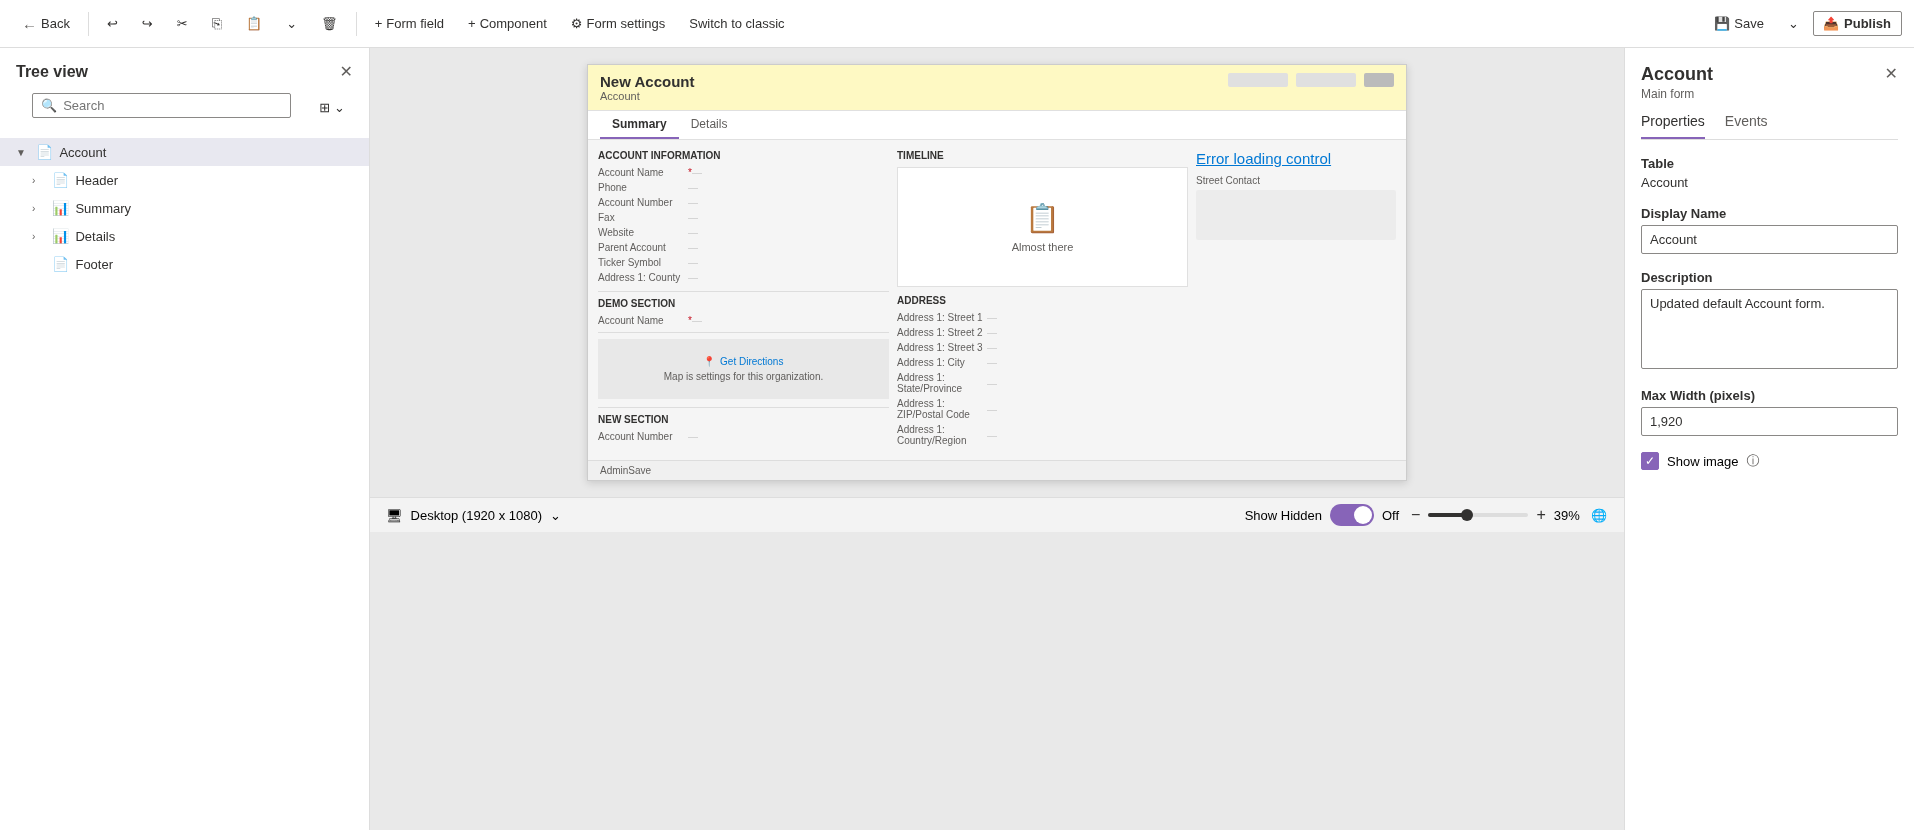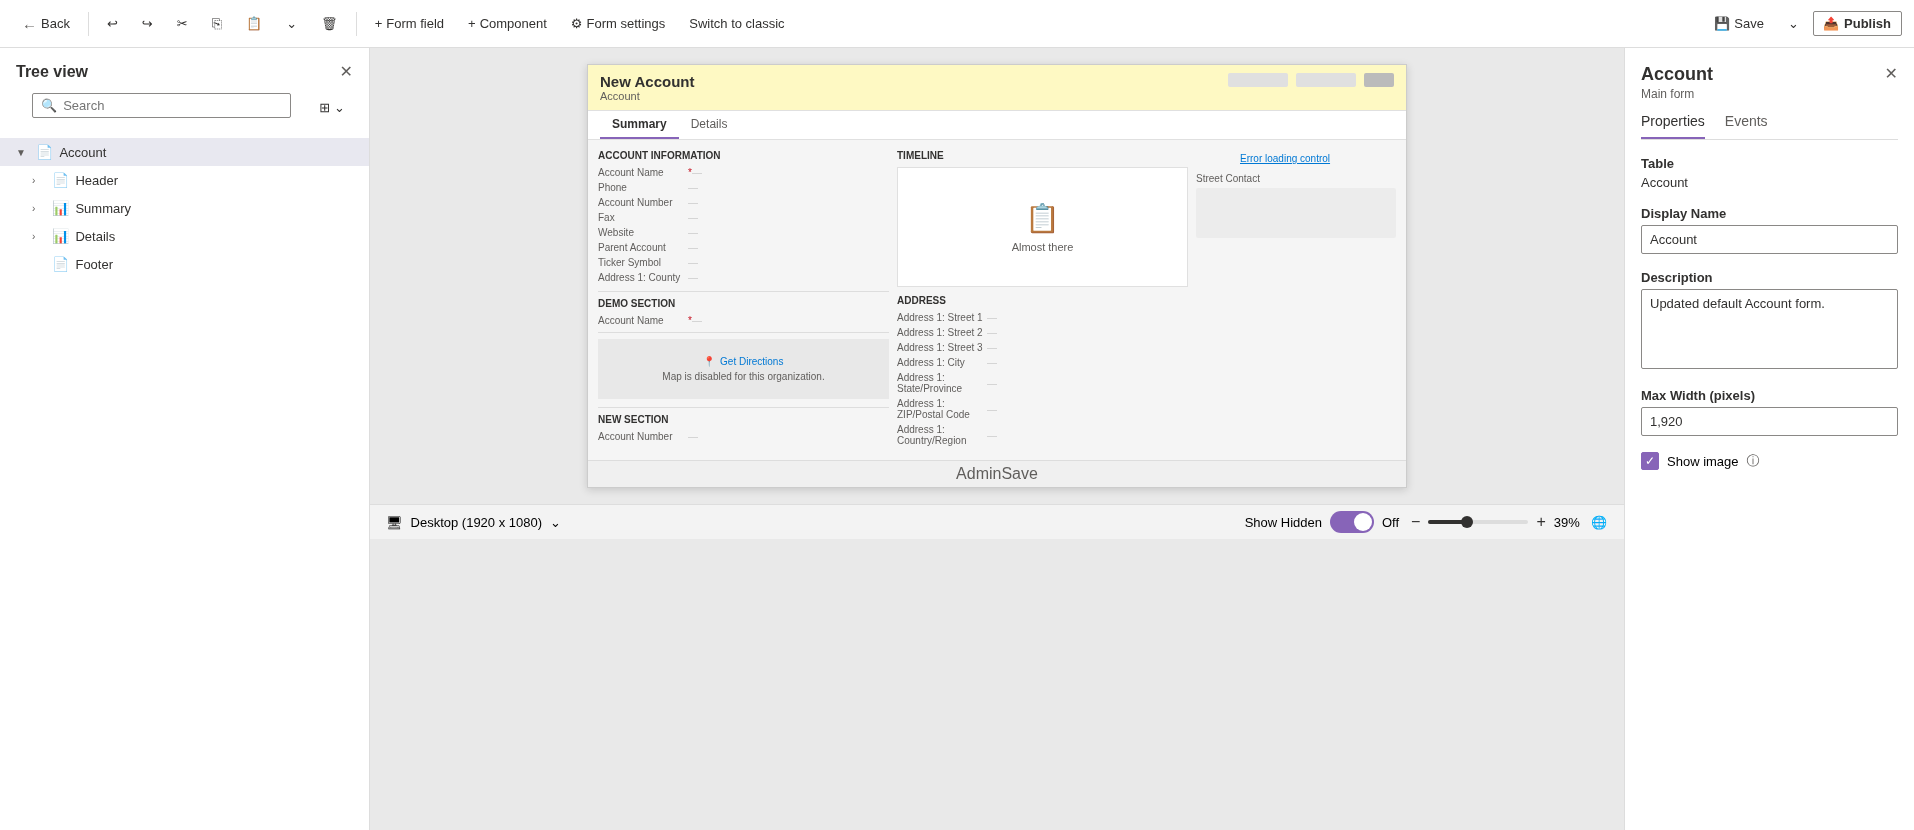--- a/index.html
+++ b/index.html
@@ -124,31 +124,31 @@
     .form-field-req { color: #c50f1f; }
     .form-field-dash { color: #ccc; flex: 1; }
     .timeline-box {
       background: #fff; border: 1px solid #e0e0e0;
       display: flex; flex-direction: column; align-items: center;
       justify-content: center; height: 120px; font-size: 11px; color: #605e5c;
     }
     .timeline-icon { font-size: 28px; color: #8764b8; margin-bottom: 6px; }
     .form-right-col { width: 200px; flex-shrink: 0; }
     .address-section { margin-top: 8px; }
-    .loading-link { font-size: 10px; color: #0078d4; text-decoration: underline; cursor: pointer; margin-left: 44px; }
+    .loading-link { font-size: 15px; color: #0078d4; text-decoration: underline; cursor: pointer; }
     .demo-section { margin-top: 8px; }
     .map-box {
       background: #e8e8e8; height: 60px; display: flex;
       flex-direction: column; align-items: center; justify-content: center;
       font-size: 10px; color: #605e5c; margin-top: 4px;
     }
     .new-section { margin-top: 8px; }
     .form-footer-bar {
       background: #f0f0f0; padding: 4px 12px; border-top: 1px solid #ddd;
-      display: flex; justify-content: center; font-size: 16px; color: #605e5c;
+      display: flex; justify-content: flex-start; font-size: 10px; color: #605e5c;
     }
     
     .bottom-bar {
       display: flex; align-items: center; justify-content: space-between;
       padding: 6px 16px; background: #f3f3f3; border-top: 1px solid #ddd;
       flex-shrink: 0;
     }
     .bottom-left { display: flex; align-items: center; gap: 8px; }
     .bottom-center { display: flex; align-items: center; gap: 12px; font-size: 13px; }
     .toggle-container { display: flex; align-items: center; gap: 8px; }
@@ -411,21 +411,21 @@
               <span class="form-field-dash">—</span>
             </div>
           </div>
           <div style="border-top:1px solid #ddd;margin:6px 0;"></div>
 
           <div class="map-box">
             <div style="font-size:10px;display:flex;align-items:center;gap:4px;color:#0078d4;cursor:pointer;">
               <span>📍</span>
               <span>Get Directions</span>
             </div>
-            <div style="margin-top:4px;">Map is disabled for this organization.</div>
+            <div style="margin-top:4px;">Map is settings for this organization.</div>
           </div>
 
           <div class="new-section">
             <div style="border-top:1px solid #ddd;margin:6px 0;"></div>
             <div class="form-section-title">New Section</div>
             <div class="form-field-row">
               <span class="form-field-label">Account Number</span>
               <span class="form-field-dash">—</span>
             </div>
           </div>

